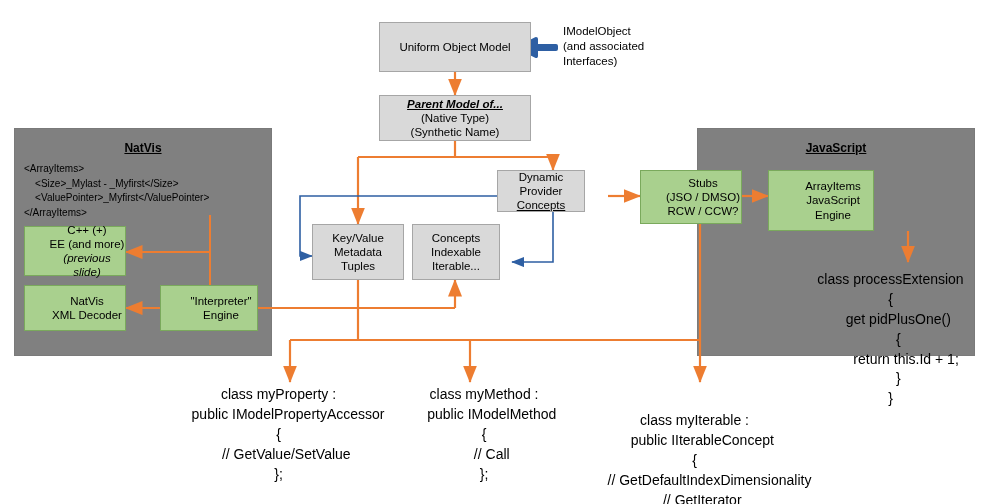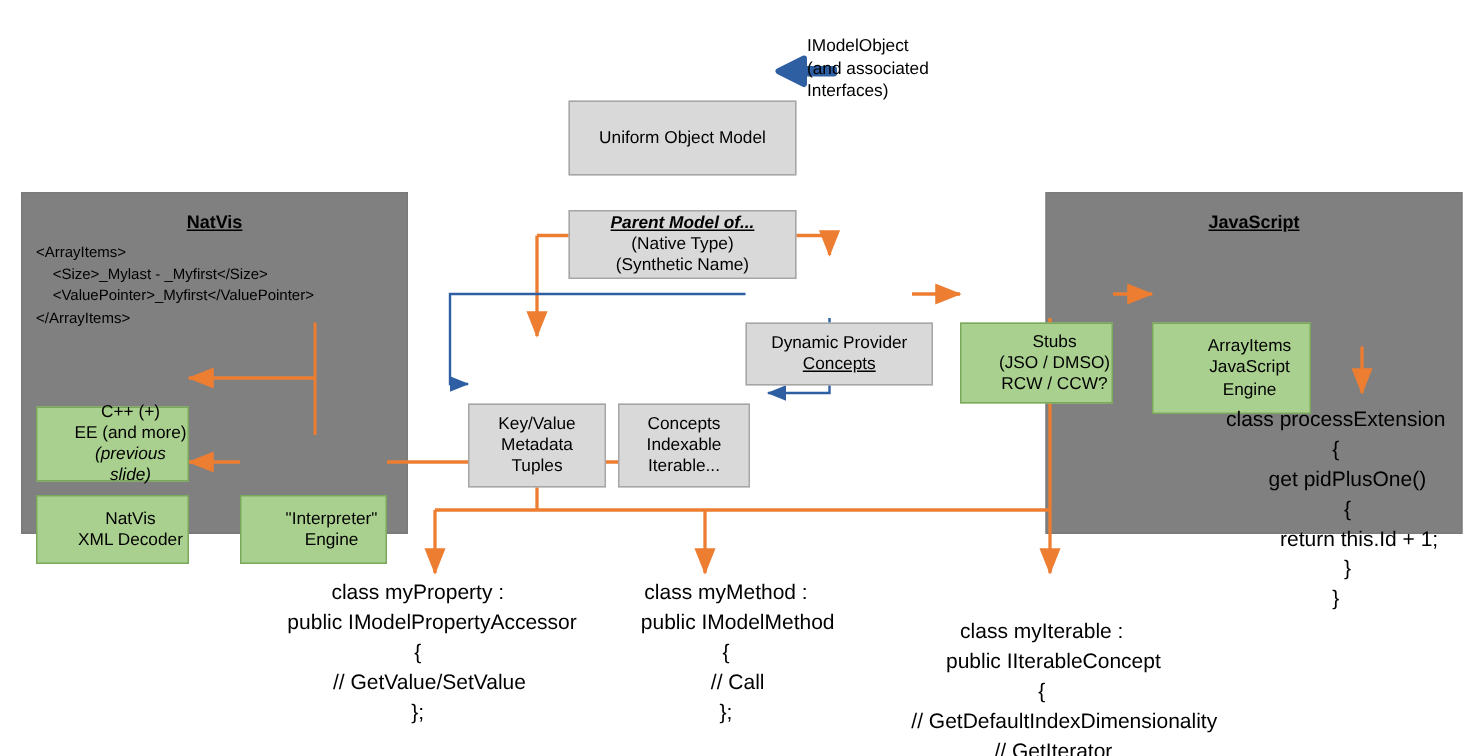--- a/index.html
+++ b/index.html
@@ -23,21 +23,20 @@
     border: 1px solid #a6a6a6;
     background: #d9d9d9;
     color: #000000;
     display: flex;
     flex-direction: column;
     align-items: center;
     justify-content: center;
     text-align: center;
     font-size: 11.5px;
     line-height: 1.22;
-    margin-top: 45px;
   }
   .panel {
     position: absolute;
     box-sizing: border-box;
     background: #808080;
     border: 1px solid #7a7a7a;
   }
   .panel-title {
     position: absolute;
     width: 100%;
@@ -164,21 +163,21 @@
   <div class="box" style="left:379px; top:22px; width:152px; height:50px;">
     <span class="boxline">Uniform Object Model</span>
   </div>
 
   <div class="box" style="left:379px; top:95px; width:152px; height:46px;">
     <span class="boxline bold ital und">Parent Model of...</span>
     <span class="boxline">(Native Type)</span>
     <span class="boxline">(Synthetic Name)</span>
   </div>
 
-  <div class="box" style="left:497px; top:170px; width:125px; height:42px;">
+  <div class="box" style="left:497px; top:170px; width:88px; height:42px;">
     <span class="boxline">Dynamic Provider</span>
     <span class="boxline und">Concepts</span>
   </div>
 
   <div class="box" style="left:312px; top:224px; width:92px; height:56px;">
     <span class="boxline">Key/Value</span>
     <span class="boxline">Metadata</span>
     <span class="boxline">Tuples</span>
   </div>
 
@@ -241,17 +240,17 @@
     // Call
 };</div>
 
   <div class="code" style="left:592px; top:363px; width:205px;margin-top:48px;">class myIterable :
     public IIterableConcept
 {
     // GetDefaultIndexDimensionality
     // GetIterator
 };</div>
 
-  <div class="label" style="left:538px; top:24px; width:130px; white-space:pre;">IModelObject
+  <div class="label" style="left:563px; top:24px; width:130px; white-space:pre;">IModelObject
 (and associated
 Interfaces)</div>
 
 </div>
 
 </body></html>

